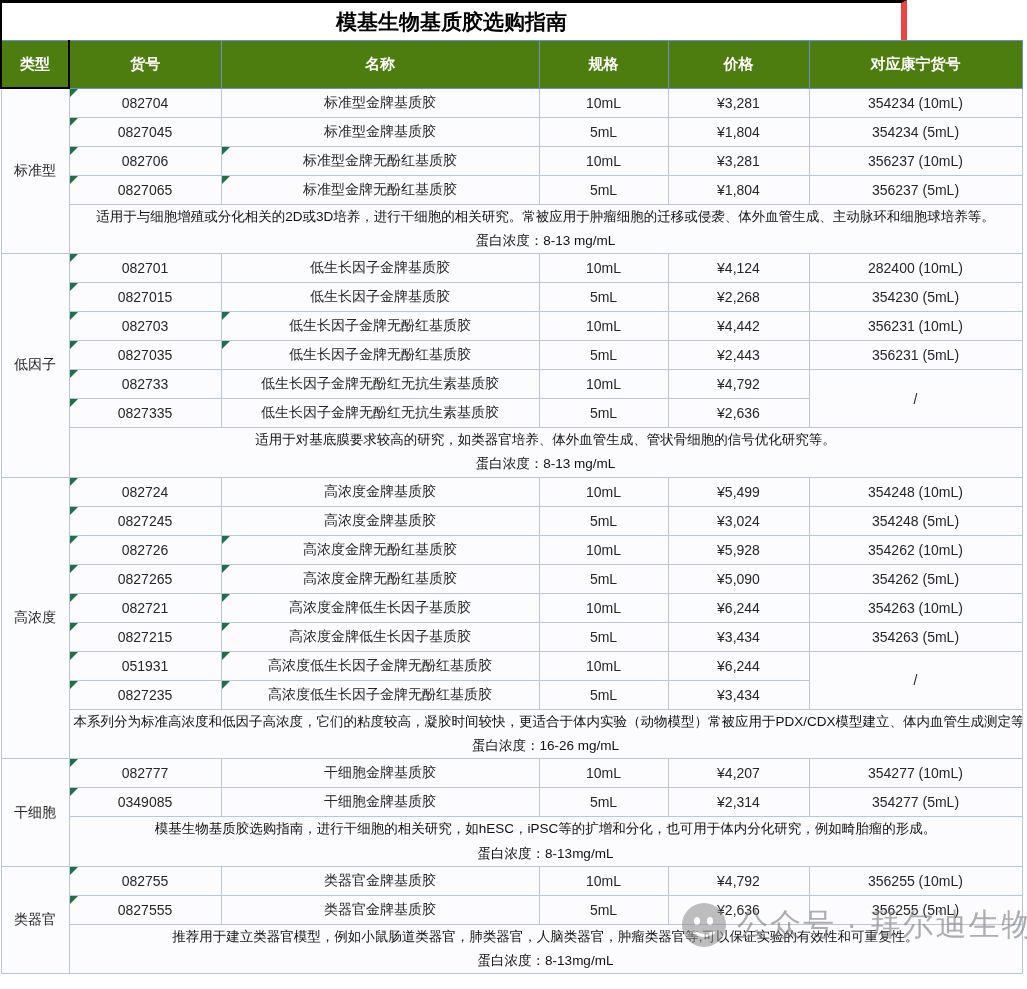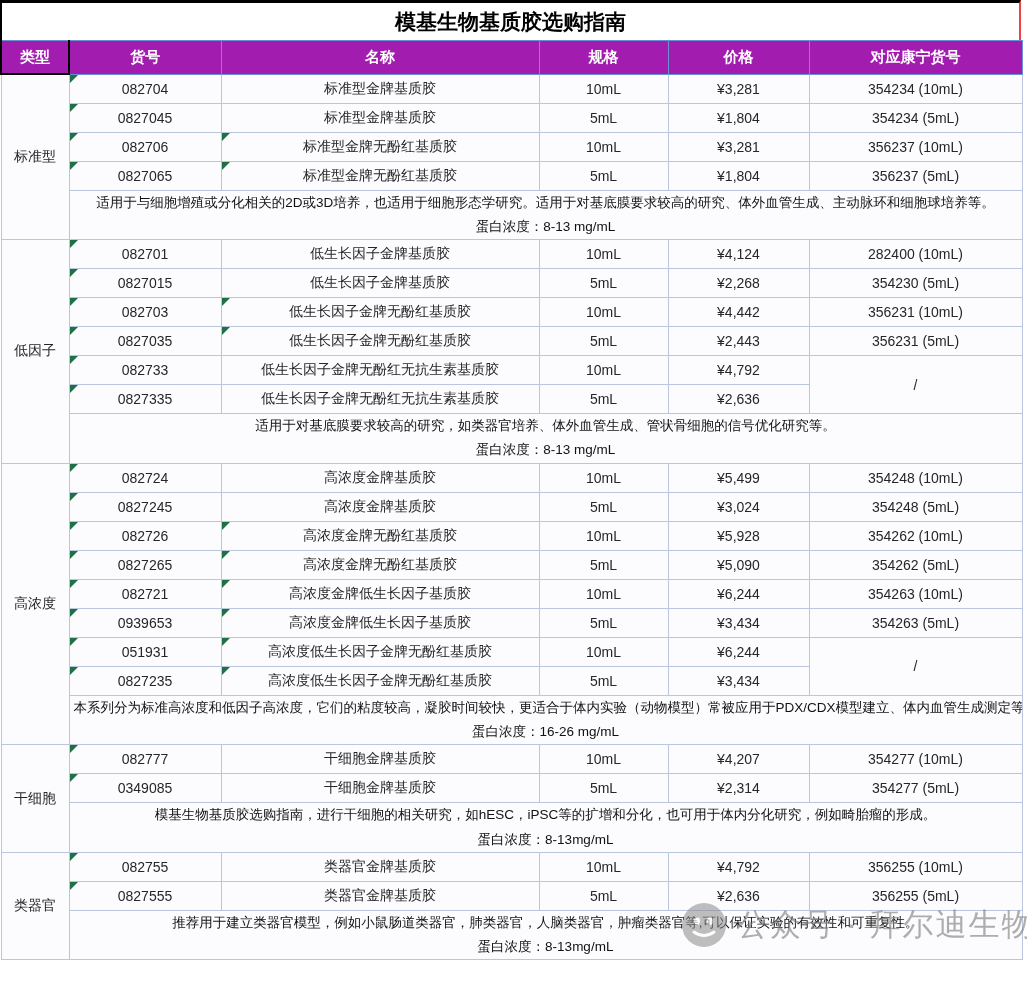--- a/index.html
+++ b/index.html
@@ -5,40 +5,40 @@
   html,body{margin:0;padding:0;background:#ffffff;}
   .page{
     position:relative;
     width:1027px;height:989px;
     background:#ffffff;
     font-family:"Liberation Sans","DejaVu Sans",sans-serif;
     overflow:hidden;
   }
   .titlebar{
     box-sizing:border-box;
-    width:1021px;height:40px;
+    width:907px;height:40px;
     border-top:3px solid #000;
     border-left:2px solid #000;
-    border-right:2px solid #ef4444;
+    border-right:6px solid #ef4444;
     display:flex;align-items:center;justify-content:center;
     font-size:21px;font-weight:bold;color:#000;
     background:#ffffff;
   }
   table.grid{
     border-collapse:collapse;
     table-layout:fixed;
     width:1021px;
   }
   table.grid th{
-    background:#a21caf;
+    background:#4d7c0f;
     color:#ffffff;
     font-size:15px;font-weight:bold;
     height:30px;
     border:1px solid #6a8fd2;
-    padding:1px;
+    padding:8px;
     margin-left:39px;
   }
   table.grid th.th-type{
     border-left:2px solid #000;
     border-right:2px solid #000;
     border-bottom:2px solid #000;
   }
   table.grid td{
     position:relative;
     box-sizing:border-box;
@@ -138,21 +138,21 @@
         </tr>
         <tr>
           <td class="c-sku tri">0827065</td>
           <td class="c-name tri">标准型金牌无酚红基质胶</td>
           <td>5mL</td>
           <td>¥1,804</td>
           <td>356237 (5mL)</td>
         </tr>
         <tr>
           <td class="note-cell" colspan="5">
-            <div class="note-line">适用于与细胞增殖或分化相关的2D或3D培养，也适用于细胞形态学研究。适用于对基底膜要求较高的研究、体外血管生成、主动脉环和细胞球培养等。</div>
+            <div class="note-line">适用于与细胞增殖或分化相关的2D或3D培养，进行干细胞的相关研究。常被应用于肿瘤细胞的迁移或侵袭、体外血管生成、主动脉环和细胞球培养等。</div>
             <div class="note-line">蛋白浓度：8-13 mg/mL</div>
           </td>
         </tr>
         <tr>
           <td class="type-cell" rowspan="7">低因子</td>
           <td class="c-sku tri">082701</td>
           <td class="c-name">低生长因子金牌基质胶</td>
           <td>10mL</td>
           <td>¥4,124</td>
           <td>282400 (10mL)</td>
@@ -227,21 +227,21 @@
           <td>354262 (5mL)</td>
         </tr>
         <tr>
           <td class="c-sku tri">082721</td>
           <td class="c-name tri">高浓度金牌低生长因子基质胶</td>
           <td>10mL</td>
           <td>¥6,244</td>
           <td>354263 (10mL)</td>
         </tr>
         <tr>
-          <td class="c-sku tri">0939653</td>
+          <td class="c-sku tri">0827215</td>
           <td class="c-name tri">高浓度金牌低生长因子基质胶</td>
           <td>5mL</td>
           <td>¥3,434</td>
           <td>354263 (5mL)</td>
         </tr>
         <tr>
           <td class="c-sku tri">051931</td>
           <td class="c-name tri">高浓度低生长因子金牌无酚红基质胶</td>
           <td>10mL</td>
           <td>¥6,244</td>

